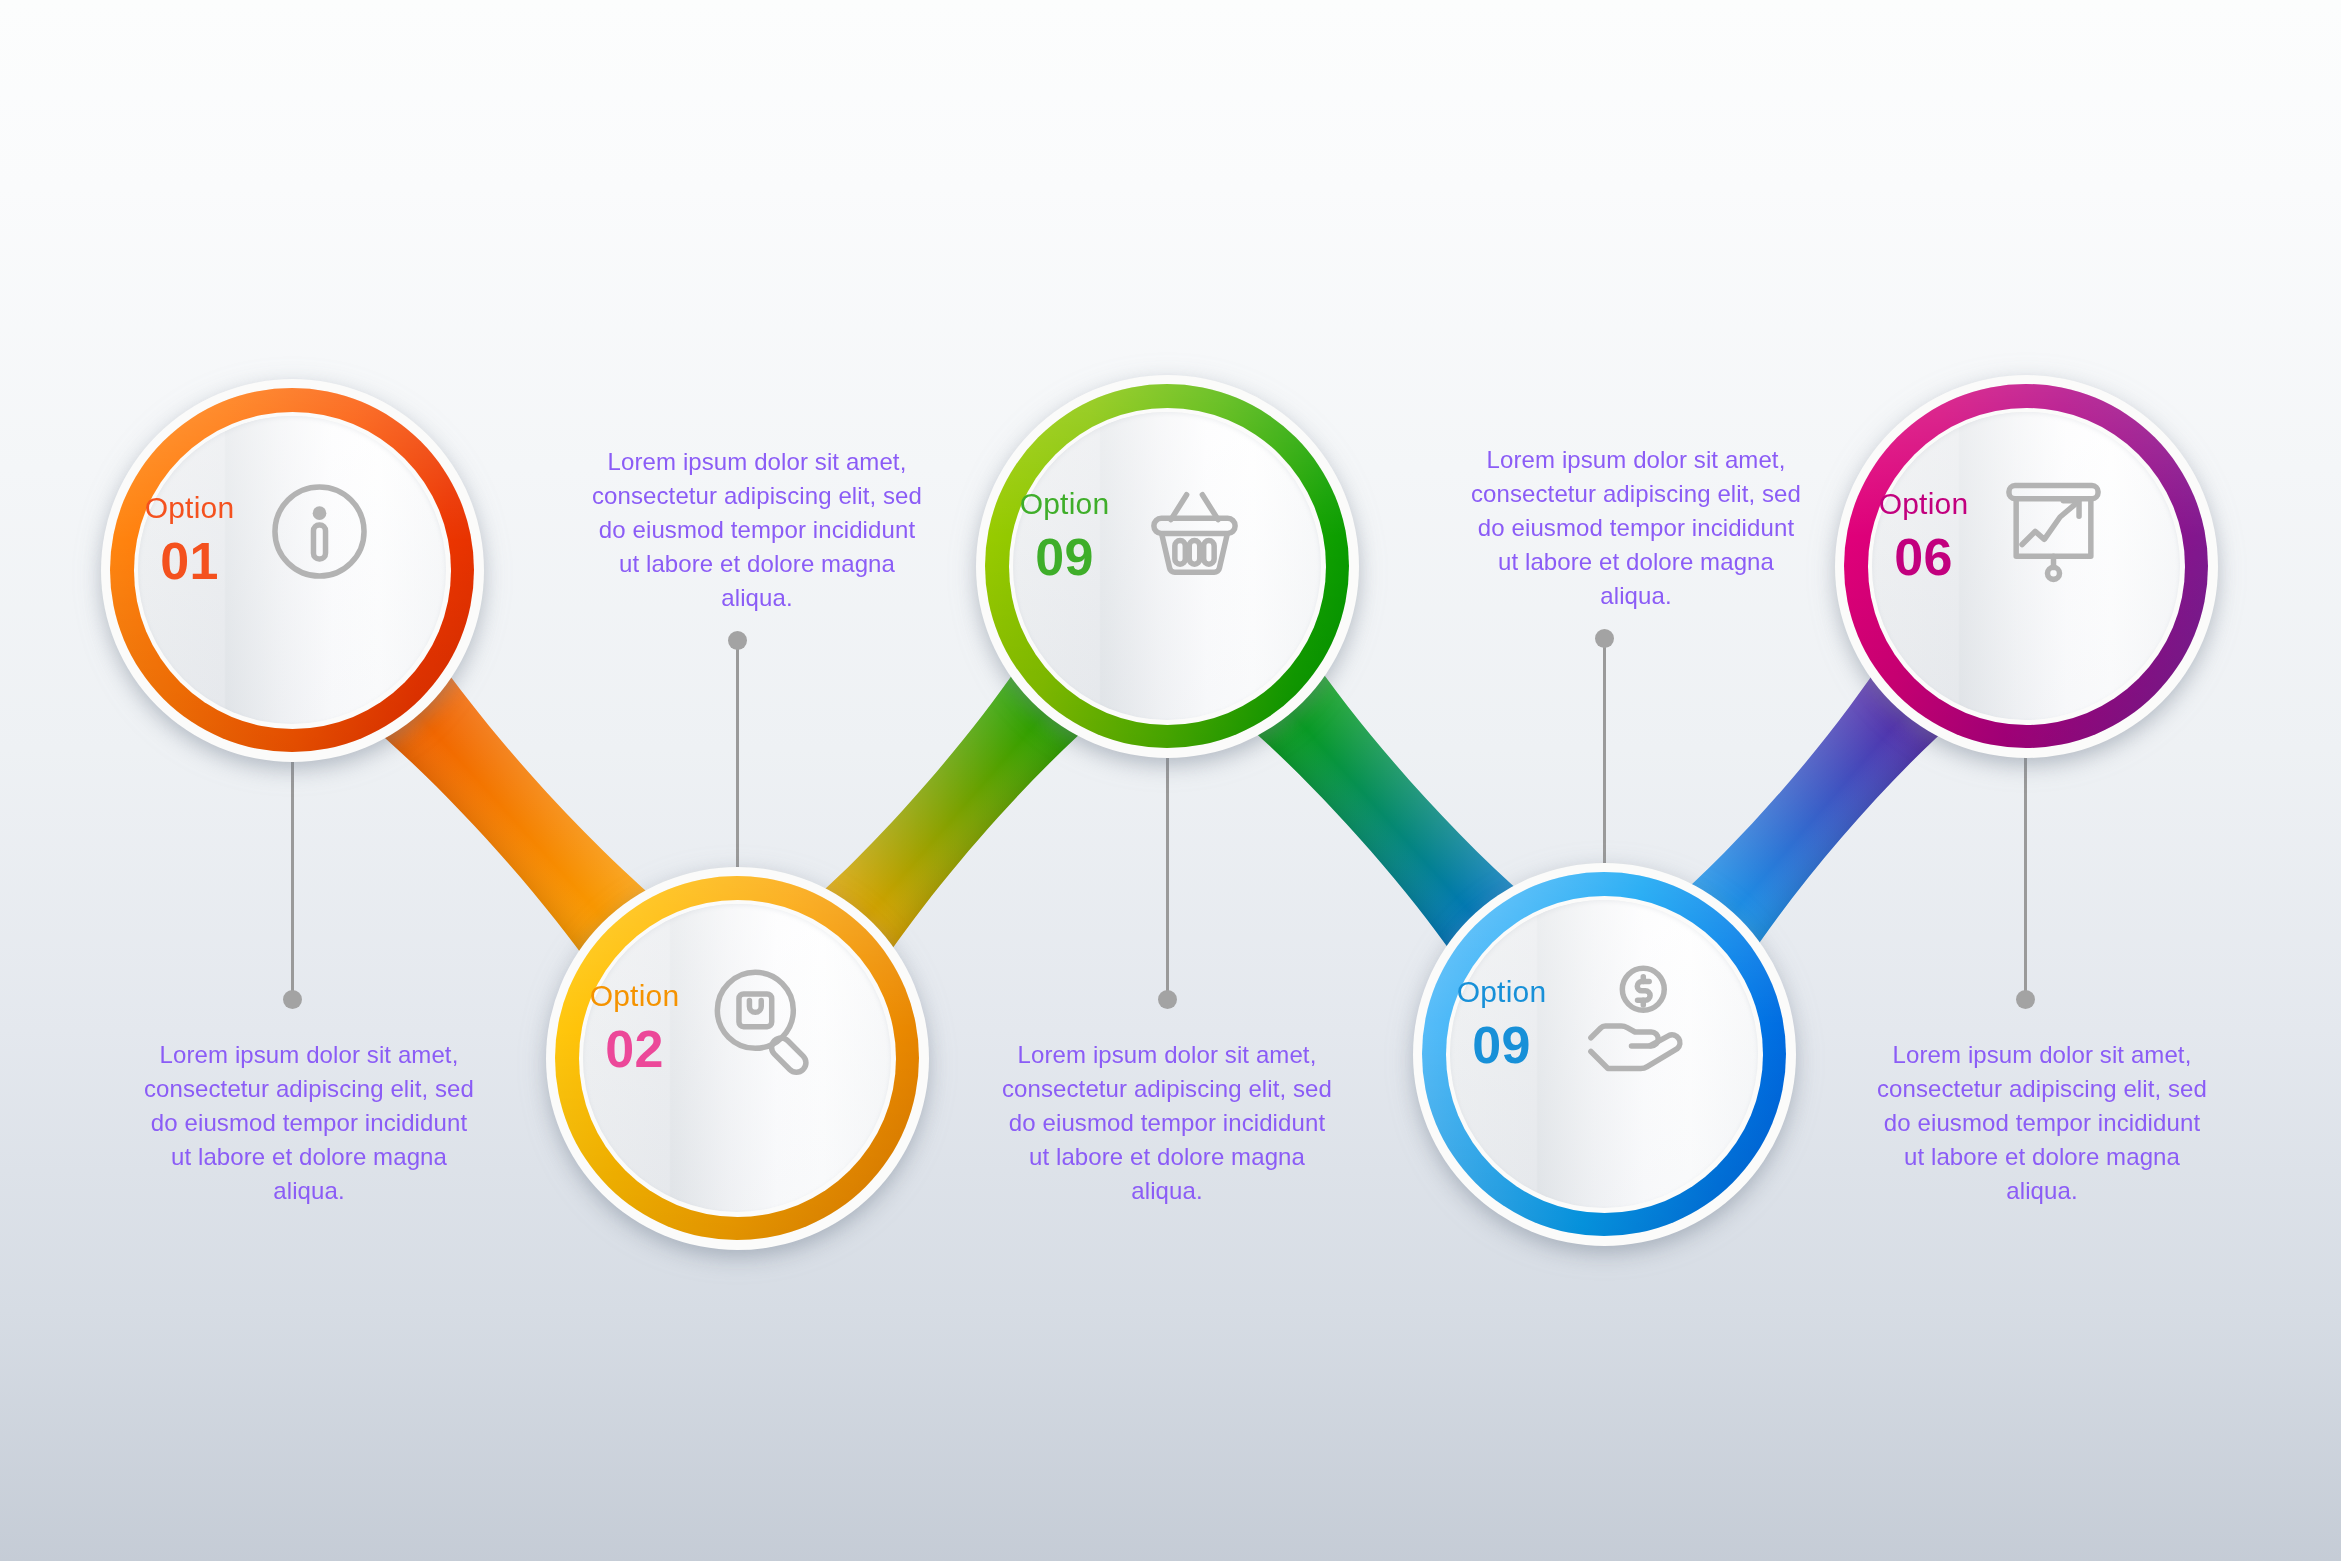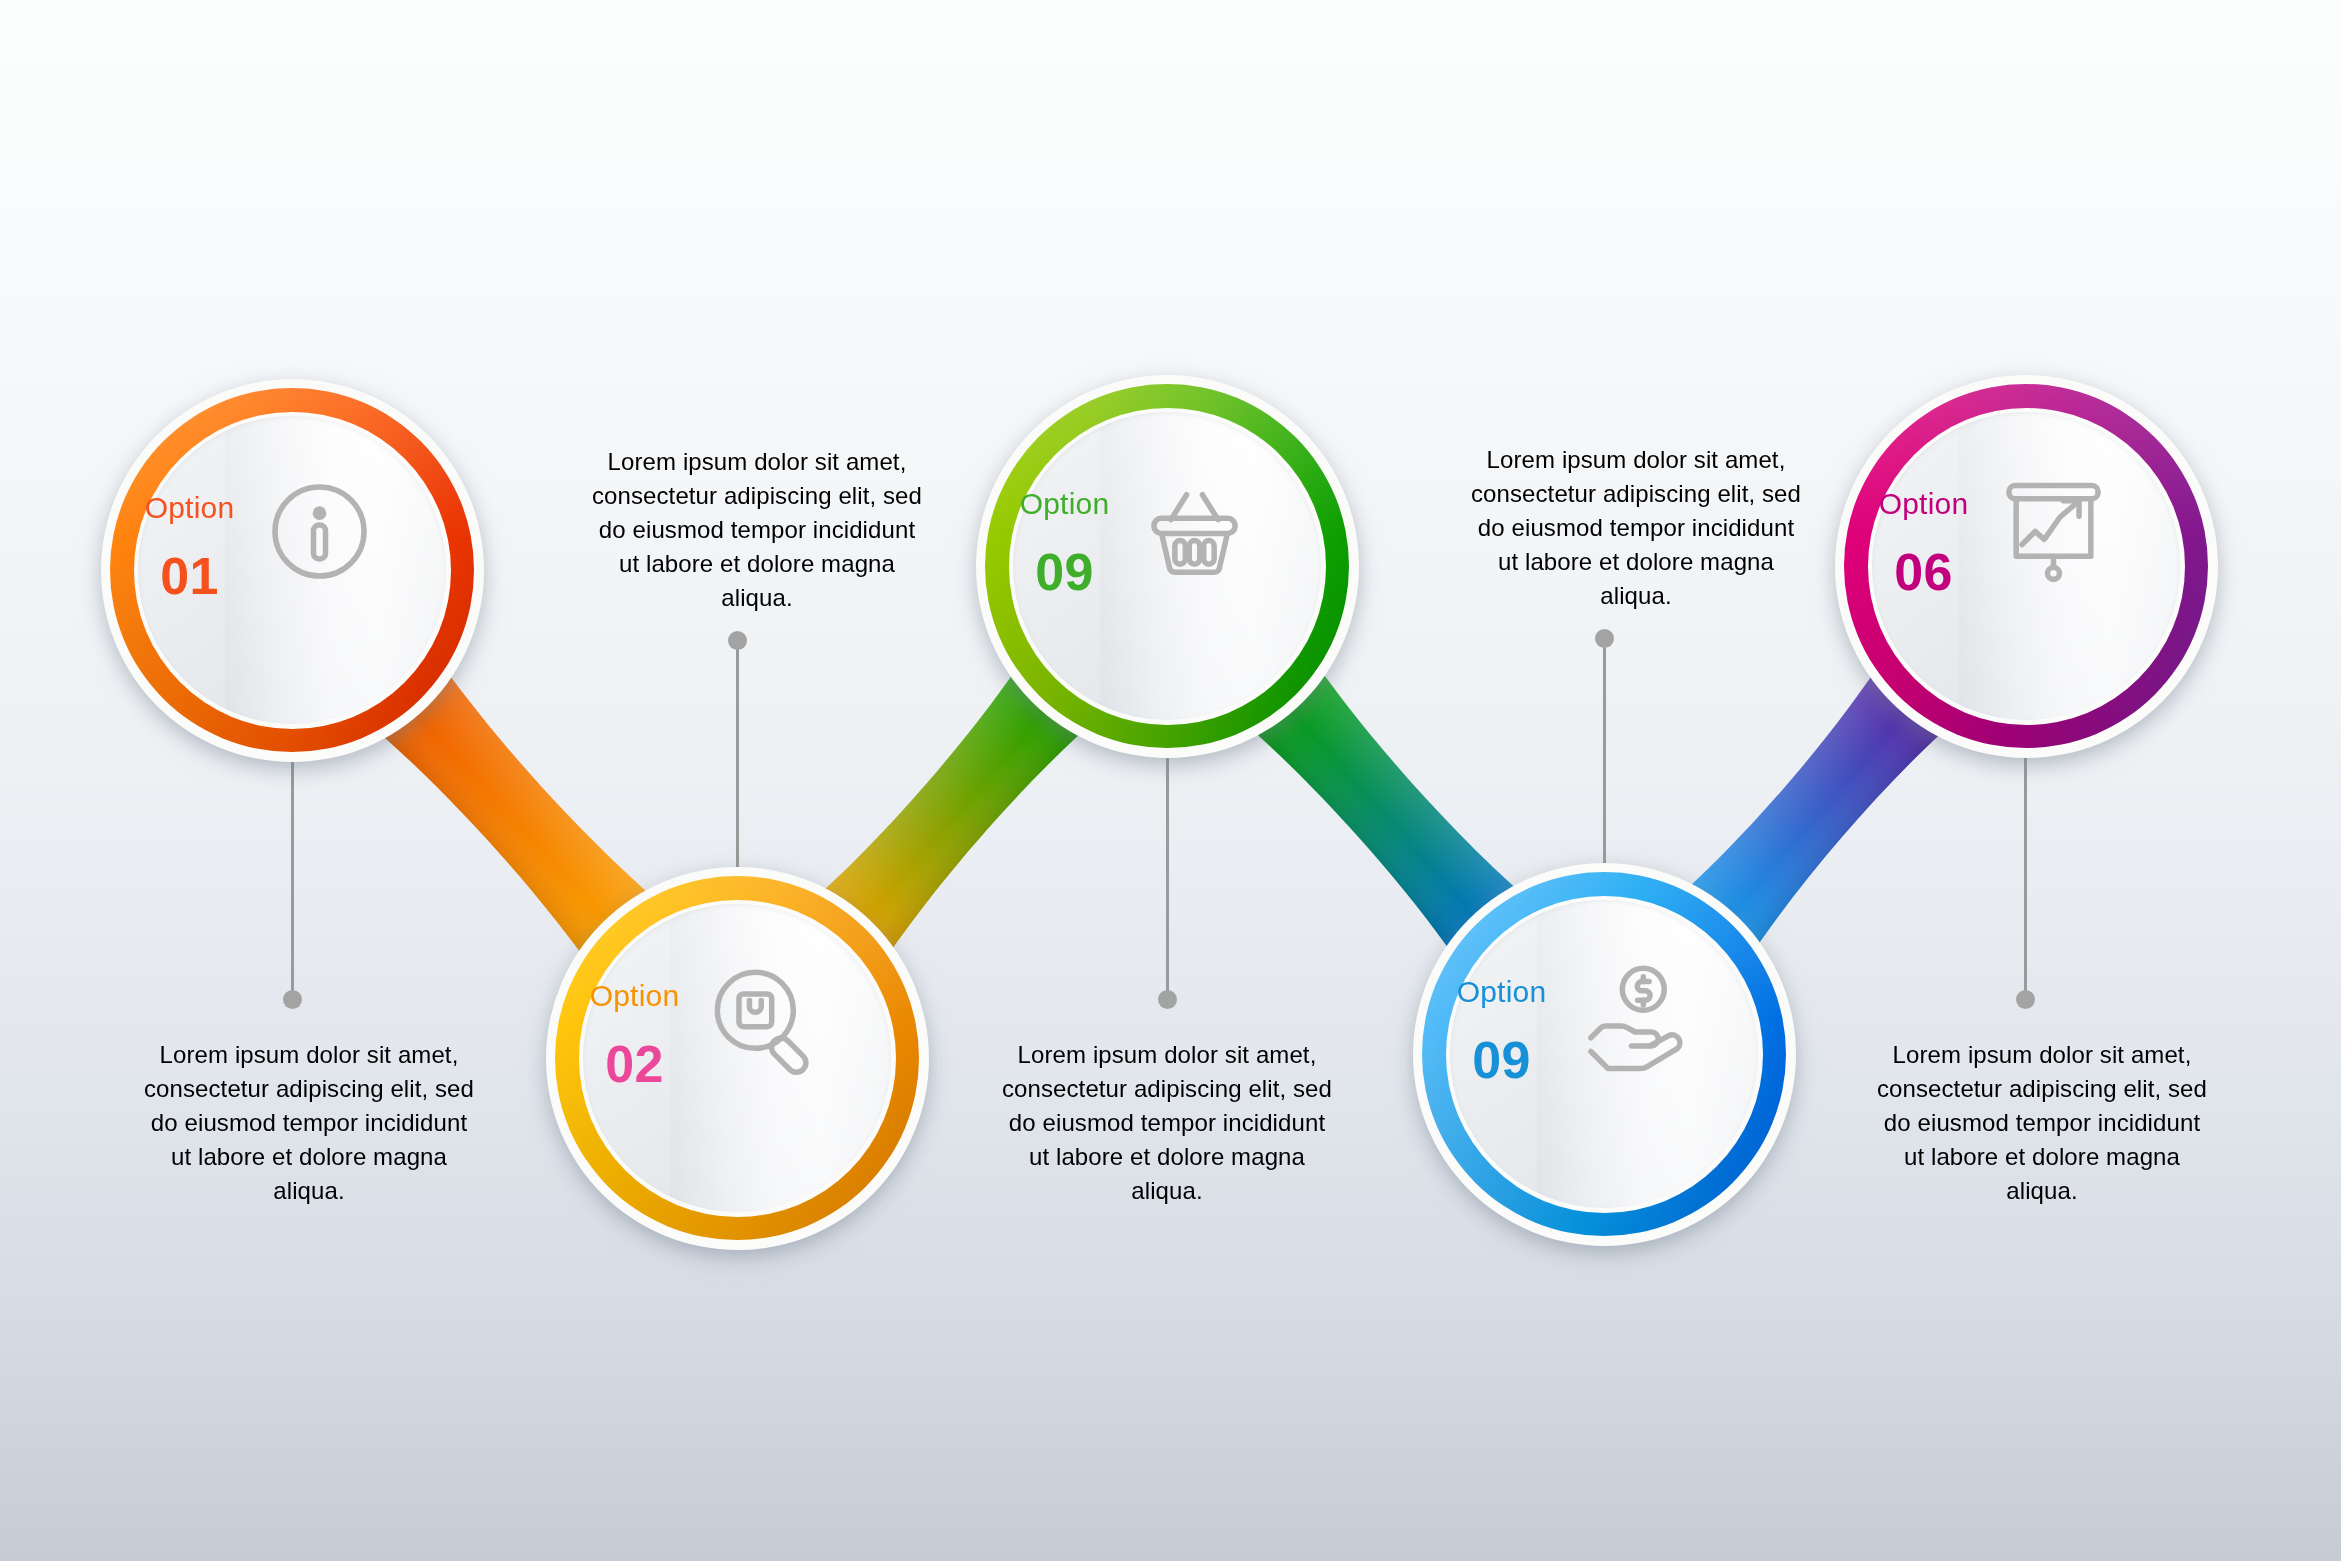--- a/index.html
+++ b/index.html
@@ -15,21 +15,21 @@
   .ribbon .band{width:100%;height:100%;}
 
   
   .leader{position:absolute;width:3.1px;background:#9a9a9a;}
   .leader-dot{position:absolute;width:19px;height:19px;border-radius:50%;background:#a3a3a3;}
 
   
   .desc{
     position:absolute;
     text-align:center;
-    color:#000000;
+    color:#8b5cf6;
     font-size:24px;
     line-height:1.42;
     letter-spacing:0.1px;
     width:336px;
   }
 
   
   .node{position:absolute;width:383px;height:383px;}
   .node .shadowblob{
     position:absolute;left:7.8px;top:14px;width:367px;height:367px;border-radius:50%;
@@ -59,21 +59,21 @@
   }
   .node .facetint{
     position:absolute;inset:0;border-radius:50%;
     background:linear-gradient(180deg,rgba(255,255,255,.35),rgba(200,208,218,.12));
   }
   .label{
     position:absolute;left:30px;top:114px;width:117px;text-align:center;
     line-height:1;
   }
   .label .opt{display:block;font-size:30px;letter-spacing:0.2px;}
-  .label .num{display:block;font-size:52px;font-weight:bold;margin-top:27px;letter-spacing:0.4px;}
+  .label .num{display:block;font-size:52px;font-weight:bold;margin-top:12px;letter-spacing:0.4px;}
   .glyph{position:absolute;left:153px;top:87px;width:131px;height:131px;}
   .glyph svg{width:100%;height:100%;display:block;}
 </style>
 </head>
 <body>
 
 <div id="stage">
 
   <div id="ribbons">
       <div class="ribbon" style="left: 397px; top: 636px; width: 351px; height: 97px; transform: rotate(47.6352deg);"><svg class="band" viewBox="0 0 450 124" preserveAspectRatio="none" xmlns="http://www.w3.org/2000/svg">

